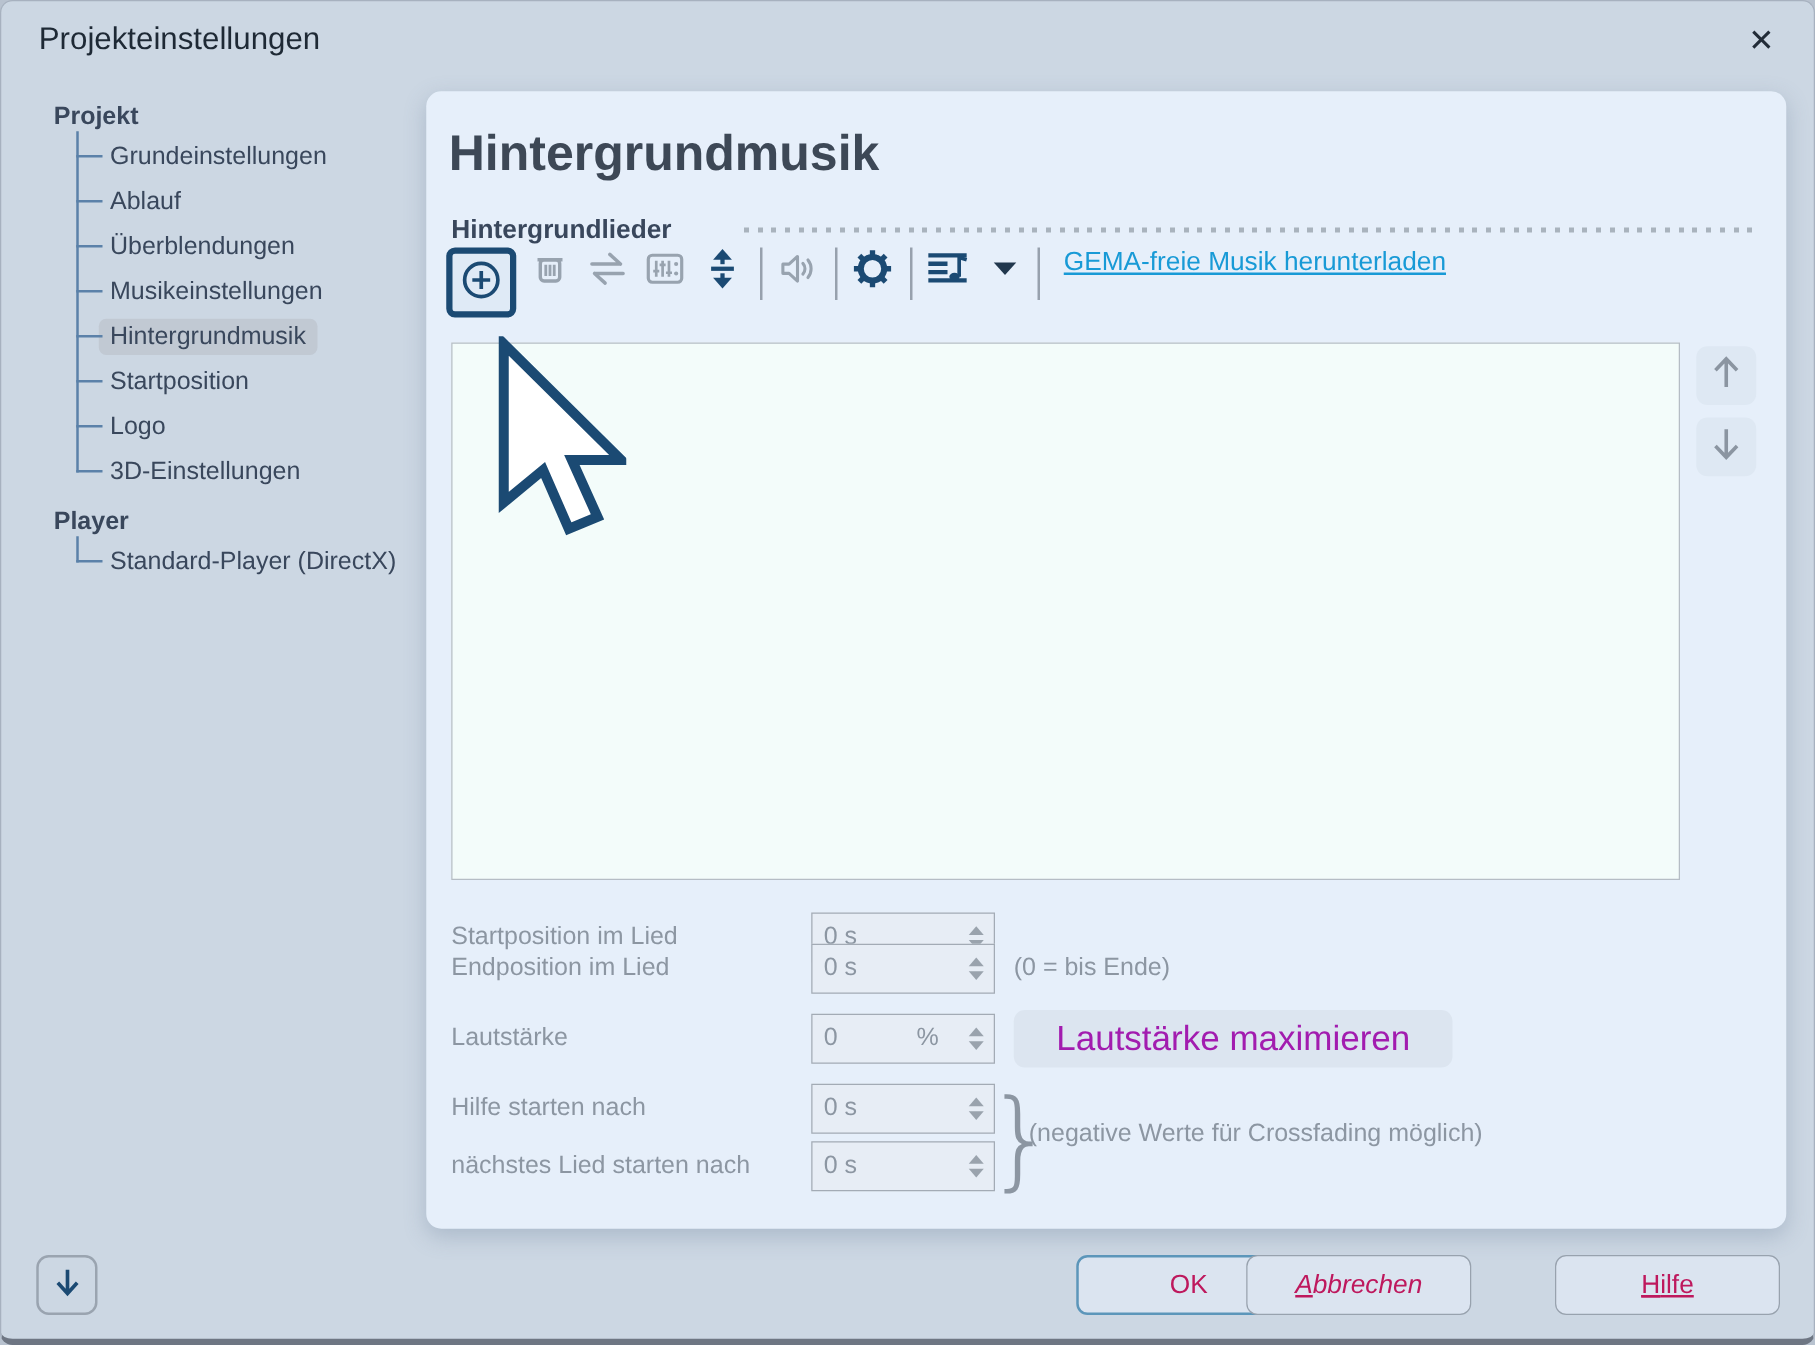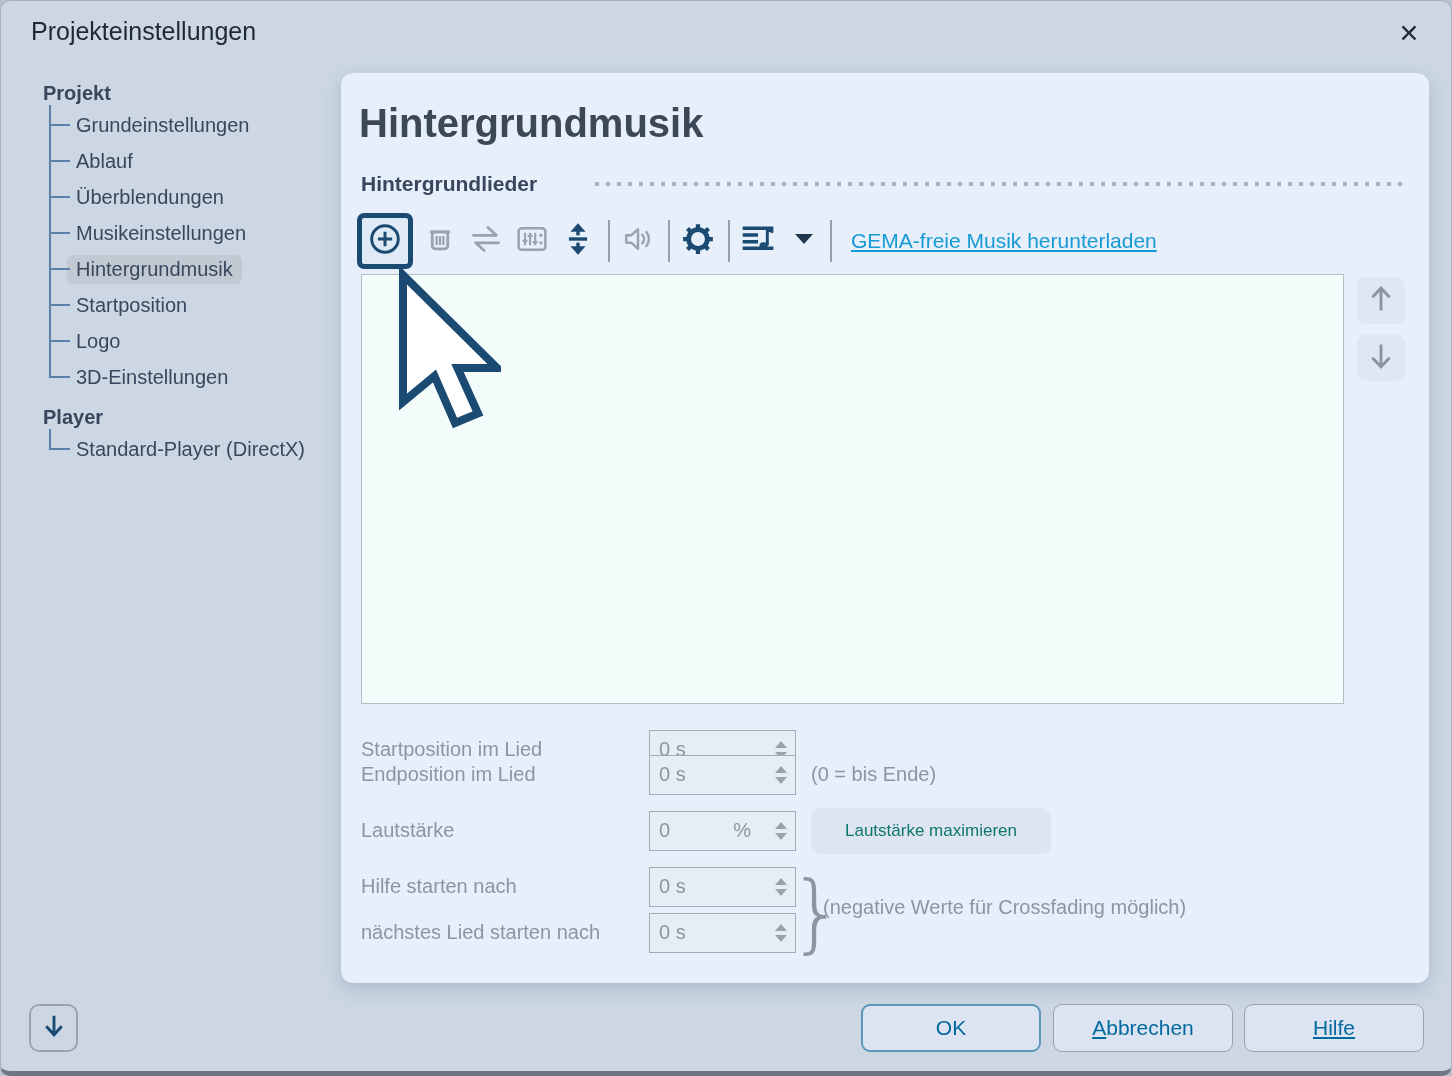--- a/index.html
+++ b/index.html
@@ -22,21 +22,21 @@
     font-size:25px; color:#1e2935;
   }
   .close-btn {
     position:absolute; right:22px; top:14px; width:40px; height:36px;
     display:flex; align-items:center; justify-content:center;
     font-size:25px; color:#222c38; cursor:default; border-radius:6px;
   }
   
   .sidebar { position:absolute; left:42px; top:78px; width:290px; color:#39475c; }
   .tree-group-label { font-size:20px; font-weight:bold; height:28px; display:flex; align-items:center; }
-  .tree-children { position:relative; margin-left:6px; padding-left:27px; }
+  .tree-children { position:relative; margin-left:18px; padding-left:27px; }
   .tree-children::before {
     content:""; position:absolute; left:0; top:-2px; bottom:17px;
     width:2px; background:#5b81a9;
   }
   .tree-item { position:relative; height:36px; display:flex; align-items:center; font-size:20px; }
   .tree-item::before {
     content:""; position:absolute; left:-27px; top:50%; margin-top:-1px;
     width:21px; height:2px; background:#5b81a9;
   }
   .tree-item > span { padding:3px 9px; margin-left:-9px; border-radius:6px; white-space:nowrap; }
@@ -57,22 +57,22 @@
     display:flex; align-items:center;gap:44px;
   }
   .section-label { font-size:21px; font-weight:bold; color:#39475c; white-space:nowrap; }
   .section-dots {
     flex:1; height:4px; margin-left:14px;
     background-image:repeating-linear-gradient(to right,#a9b3bd 0 4px, transparent 4px 11px);
     background-size:100% 4px; background-repeat:no-repeat;
   }
   
   .toolbar {
-    position:absolute; left:16px; top:140px; height:56px;
-    display:flex; align-items:center;
+    position:absolute; left:16px; top:125px; height:56px;
+    display:flex; align-items:flex-start;
   }
   .tool-btn {
     width:38px; height:38px; margin-right:8px;
     display:flex; align-items:center; justify-content:center; border-radius:6px;
   }
   .tool-btn.add {
     width:56px; height:56px; margin-right:8px;
     background:#dfeaf6; border:5px solid #1b4a73; border-radius:7px;
   }
   .tool-sep { width:2px; height:42px; background:#97a1ad; margin:0 9px 0 3px; }
@@ -103,40 +103,40 @@
   }
   .spin-input .val { padding-left:9px; }
   .spin-input .unit { position:absolute; right:44px; }
   .spin-arrows { position:absolute; right:8px; top:0; bottom:0; display:flex; flex-direction:column; justify-content:center; gap:4px; }
   .spin-arrows .tri-up   { width:0; height:0; border-left:6px solid transparent; border-right:6px solid transparent; border-bottom:7px solid #9aa3ad; }
   .spin-arrows .tri-down { width:0; height:0; border-left:6px solid transparent; border-right:6px solid transparent; border-top:7px solid #9aa3ad; }
   .row-note { position:absolute; left:450px; color:#8c96a2; font-size:20px; white-space:nowrap; }
   .max-btn {
     position:absolute; left:450px; top:-6px; height:46px; padding:0 34px;
     background:#dce5f0; border:none; border-radius:9px;
-    color:#0f766e; font-size:17px; white-space:nowrap;
+    color:#a21caf; font-size:28px; white-space:nowrap;
   }
   .brace {
     position:absolute; left:448px; top:796px;
     font-size:86px; font-weight:300; color:#8c96a2;
     font-family:"DejaVu Sans", sans-serif; line-height:1;
   }
   .crossfade-note {
     position:absolute; left:482px; top:823px;
     color:#8c96a2; font-size:20px; white-space:nowrap;
   }
   
   .footer-btn {
     position:absolute; top:1003px; width:180px; height:48px;
     background:#dbe4f0; border:1.5px solid #98a2ae; border-radius:9px;
-    font-size:21px; color:#0369a1; font-family:"Liberation Sans",sans-serif;
+    font-size:21px; color:#be185d; font-family:"Liberation Sans",sans-serif;
     display:flex; align-items:center; justify-content:center;
   }
   .footer-btn.ok { left:860px; border:2px solid #5c96ba; }
-  .footer-btn.cancel { left:1052px; }
+  .footer-btn.cancel { left:996px;font-style:italic; }
   .footer-btn.help { left:1243px;text-decoration:underline; }
   .mnemonic { display:block; }
   .mnemonic::first-letter { text-decoration:underline; }
   .corner-down-btn {
     position:absolute; left:28px; top:1003px; width:49px; height:48px;
     background:#ccd7e3; border:2px solid #9aa4b0; border-radius:10px;
     display:flex; align-items:center; justify-content:center;
   }
   
   .cursor-overlay { position:absolute; left:392px; top:268px; pointer-events:none; }

